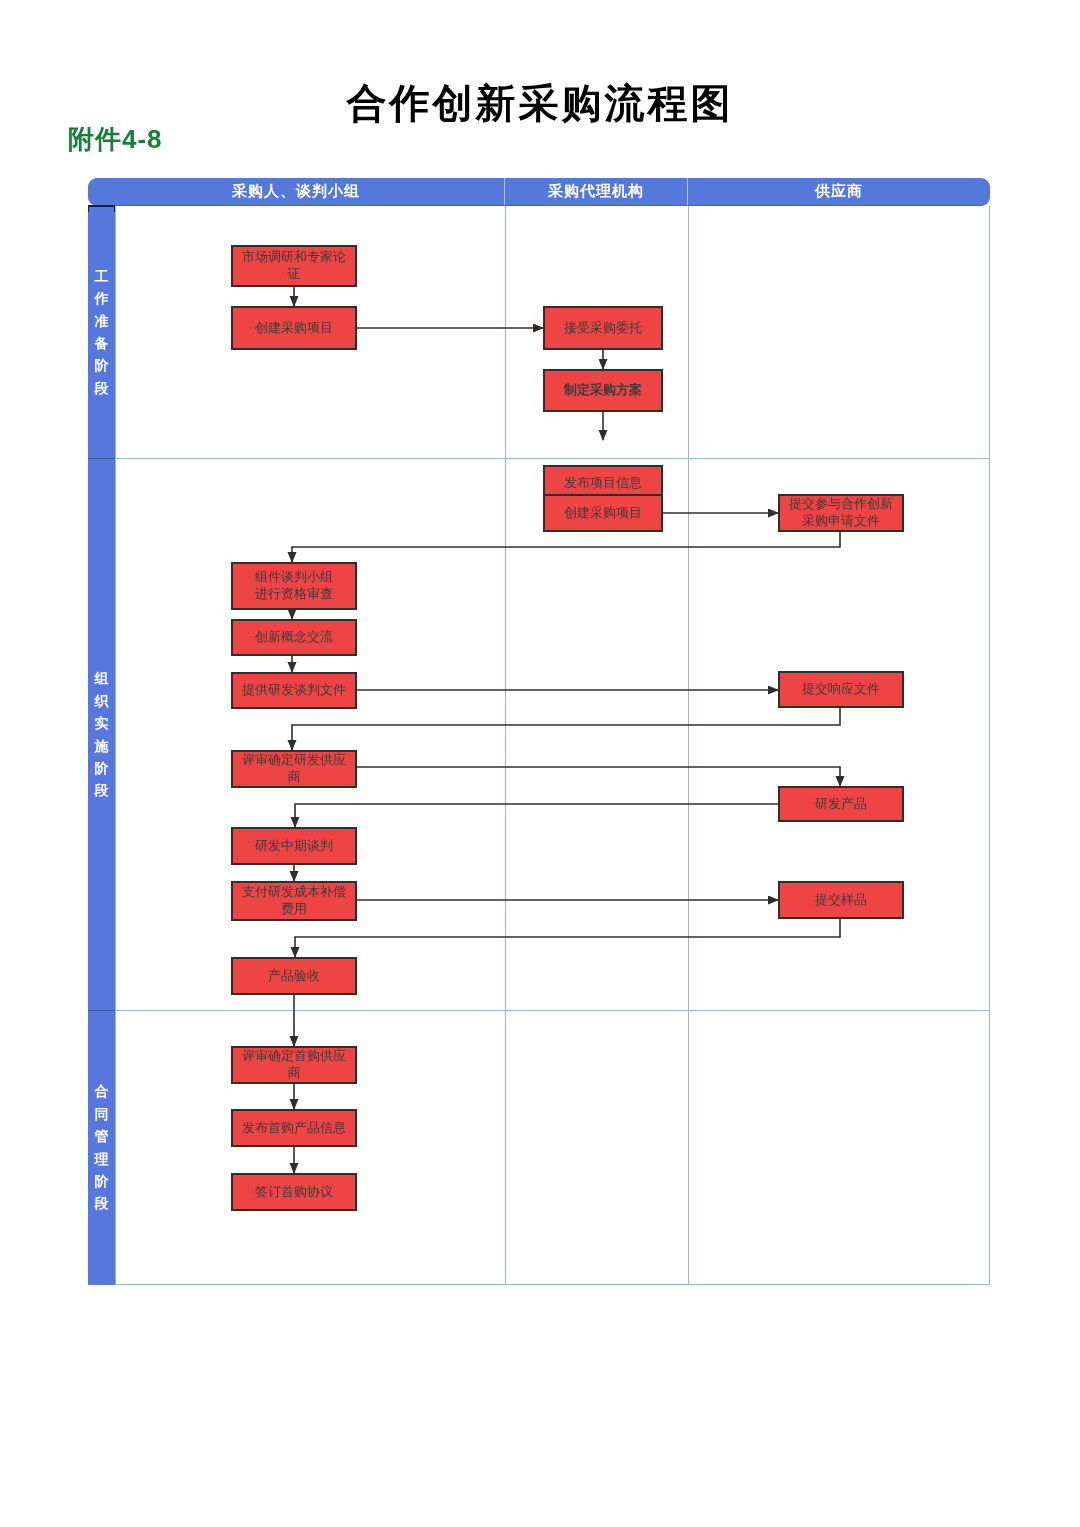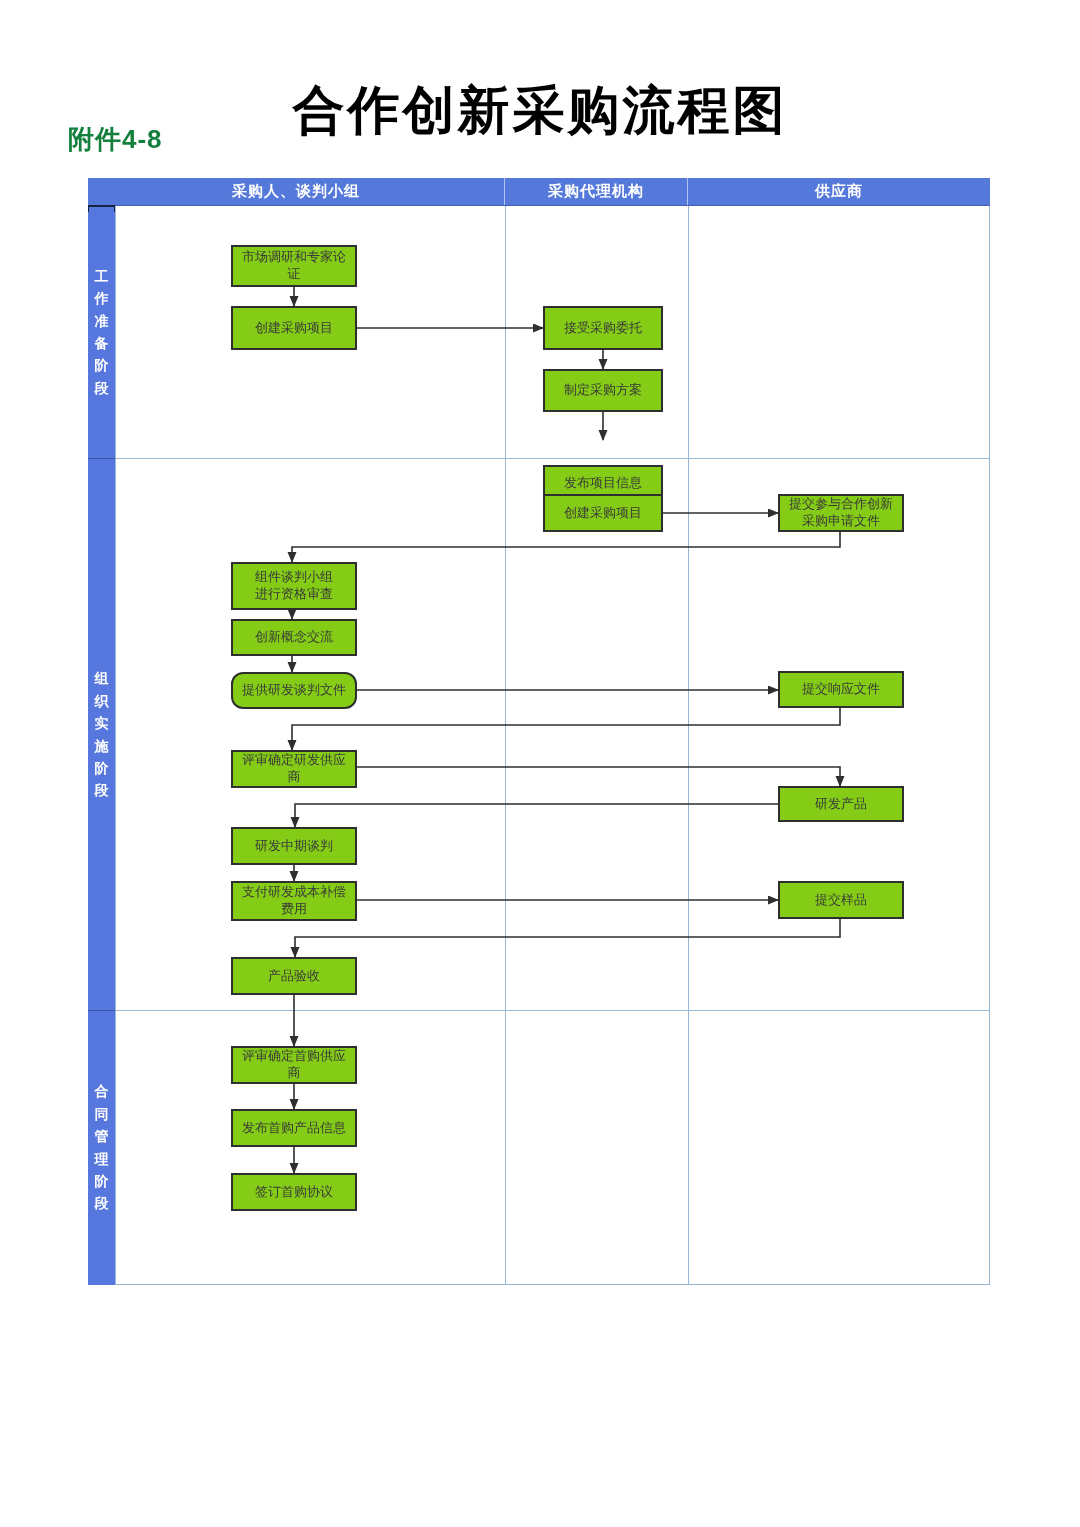--- a/index.html
+++ b/index.html
@@ -16,27 +16,27 @@
     font-family:"Liberation Sans","DejaVu Sans",sans-serif;color:#222;
     overflow:hidden;
   }
   .attachment{
     position:absolute;left:68px;top:74px;font-size:26px;font-weight:600;color:#15803d;
     letter-spacing:1px;
     margin-top:48px;
   }
   .page-title{
     position:absolute;left:0;top:76px;width:1080px;margin:0;text-align:center;
-    font-size:52px;font-weight:900;color:#000;letter-spacing:3px;
+    font-size:40px;font-weight:900;color:#000;letter-spacing:3px;
   }
   
   .header-row{
     position:absolute;left:88px;top:178px;width:902px;height:28px;
     background:var(--header-blue);display:flex;z-index:2;
-    border-bottom:1px solid #4061b5;box-sizing:border-box;
+    border-bottom:1px solid #4061b5;box-sizing:border-box;border-radius:9px;
   }
   .hcell{
     display:flex;align-items:center;justify-content:center;
     color:#fff;font-size:15px;font-weight:700;letter-spacing:1px;
     border-right:1px solid rgba(255,255,255,.55);box-sizing:border-box;
   }
   .hcell.c1{width:417px;}
   .hcell.c2{width:183px;}
   .hcell.c3{width:302px;border-right:none;}
   
@@ -65,21 +65,21 @@
   .v-left{left:115px;top:206px;width:1px;height:1079px;}
   .h1{left:115px;top:458px;width:875px;height:1px;}
   .h2{left:115px;top:1010px;width:875px;height:1px;}
   .h-bottom{left:88px;top:1284px;width:902px;height:1px;}
   
   #edges{position:absolute;left:0;top:0;width:1080px;height:1527px;z-index:2;pointer-events:none;}
   #edges polyline{fill:none;stroke:var(--arrow);stroke-width:1.6;}
   
   #nodes{position:absolute;left:0;top:0;z-index:3;}
   .flow-node{
-    position:absolute;background:#84cc16;border:2px solid var(--box-border);
+    position:absolute;background:#ef4444;border:2px solid var(--box-border);
     box-sizing:border-box;display:flex;align-items:center;justify-content:center;
     text-align:center;font-size:13px;color:#3a3a3a;line-height:1.3;
     white-space:pre-line;padding:2px 4px;
   }
 </style>
 </head>
 <body>
 
 <div class="attachment">附件4-8</div>
 <h1 class="page-title">合作创新采购流程图</h1>
@@ -152,30 +152,30 @@
     <polyline points="294,1084 294,1109" marker-end="url(#arrowhead)"></polyline>
     <polyline points="294,1147 294,1173" marker-end="url(#arrowhead)"></polyline>
   </svg>
 
 <div id="nodes">
     <div class="flow-node" style="left: 231px; top: 245px; width: 126px; height: 42px;">市场调研和专家论证</div>
     <div class="flow-node" style="left: 231px; top: 306px; width: 126px; height: 44px;">创建采购项目</div>
     <div class="flow-node" style="left: 231px; top: 562px; width: 126px; height: 48px;">组件谈判小组
 进行资格审查</div>
     <div class="flow-node" style="left: 231px; top: 619px; width: 126px; height: 37px;">创新概念交流</div>
-    <div class="flow-node" style="left: 231px; top: 672px; width: 126px; height: 37px; border-radius: 12px;">提供研发谈判文件</div>
+    <div class="flow-node" style="left: 231px; top: 672px; width: 126px; height: 37px;">提供研发谈判文件</div>
     <div class="flow-node" style="left: 231px; top: 750px; width: 126px; height: 38px;">评审确定研发供应商</div>
     <div class="flow-node" style="left: 231px; top: 827px; width: 126px; height: 38px;">研发中期谈判</div>
     <div class="flow-node" style="left: 231px; top: 881px; width: 126px; height: 40px;">支付研发成本补偿费用</div>
     <div class="flow-node" style="left: 231px; top: 957px; width: 126px; height: 38px;">产品验收</div>
     <div class="flow-node" style="left: 231px; top: 1046px; width: 126px; height: 38px;">评审确定首购供应商</div>
     <div class="flow-node" style="left: 231px; top: 1109px; width: 126px; height: 38px;">发布首购产品信息</div>
     <div class="flow-node" style="left: 231px; top: 1173px; width: 126px; height: 38px;">签订首购协议</div>
     <div class="flow-node" style="left: 543px; top: 306px; width: 120px; height: 44px;">接受采购委托</div>
-    <div class="flow-node" style="left: 543px; top: 369px; width: 120px; height: 43px;">制定采购方案</div>
+    <div class="flow-node" style="left: 543px; top: 369px; width: 120px; height: 43px; font-weight: bold;">制定采购方案</div>
     <div class="flow-node" style="left: 543px; top: 440px; width: 120px; height: 37px; margin-top: 25px;">发布项目信息</div>
     <div class="flow-node" style="left: 543px; top: 494px; width: 120px; height: 38px;">创建采购项目</div>
     <div class="flow-node" style="left: 778px; top: 494px; width: 126px; height: 38px;">提交参与合作创新
 采购申请文件</div>
     <div class="flow-node" style="left: 778px; top: 671px; width: 126px; height: 37px;">提交响应文件</div>
     <div class="flow-node" style="left: 778px; top: 786px; width: 126px; height: 36px;">研发产品</div>
     <div class="flow-node" style="left: 778px; top: 881px; width: 126px; height: 38px;">提交样品</div>
   </div>
 
 </body></html>

